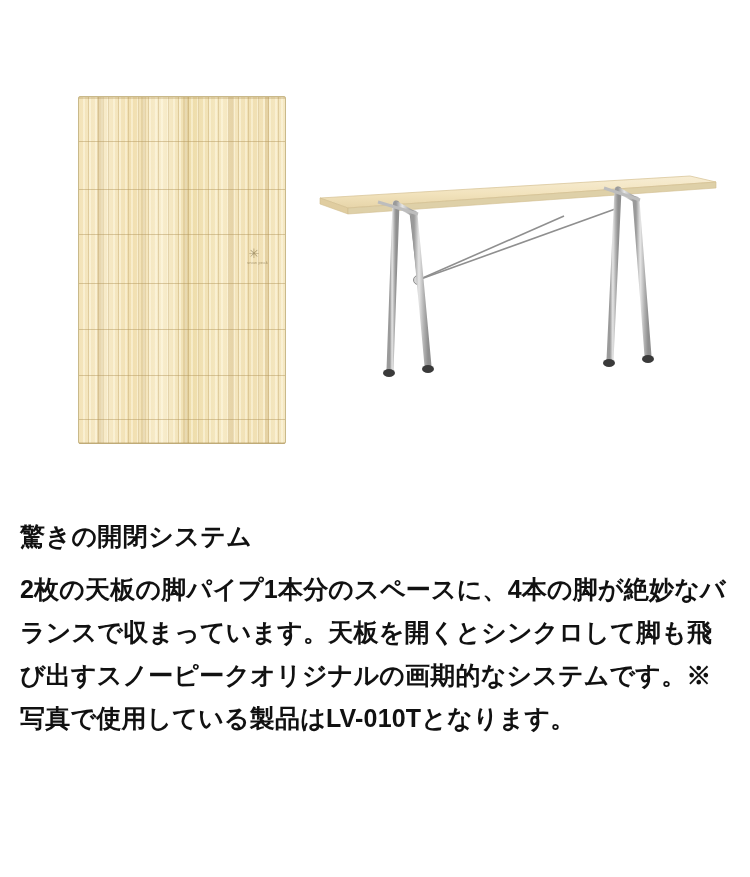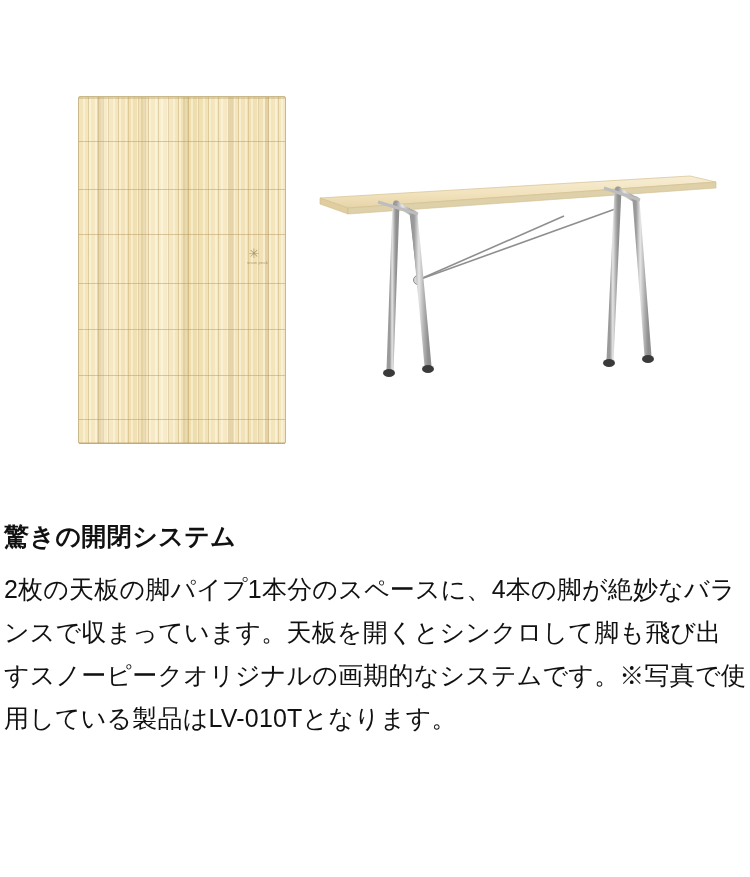--- a/index.html
+++ b/index.html
@@ -122,36 +122,36 @@
     height: 225px;
   }
   .table-svg { display: block; }
 
   
   .text-area {
     position: absolute;
     left: 0;
     top: 520px;
     width: 750px;
-    padding: 0 4px;
+    padding: 0 20px;
     box-sizing: border-box;
   }
   .headline {
     font-size: 25px;
     font-weight: bold;
     line-height: 1.35;
     margin: 0 0 14px 0;
     letter-spacing: 0.4px;
   }
   .body-copy {
     font-size: 25px;
     line-height: 1.72;
     margin: 0;
     letter-spacing: 0.2px;
-    font-weight: normal;
+    font-weight: bold;
   }
 </style>
 </head>
 <body>
 
 <div class="page">
 
   <div class="media-area">
 
     <div class="board-wrap">

